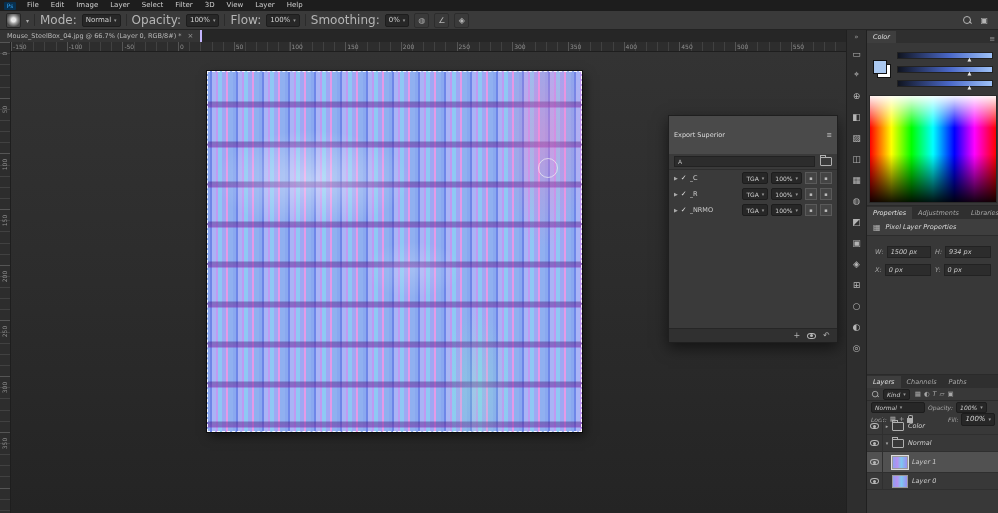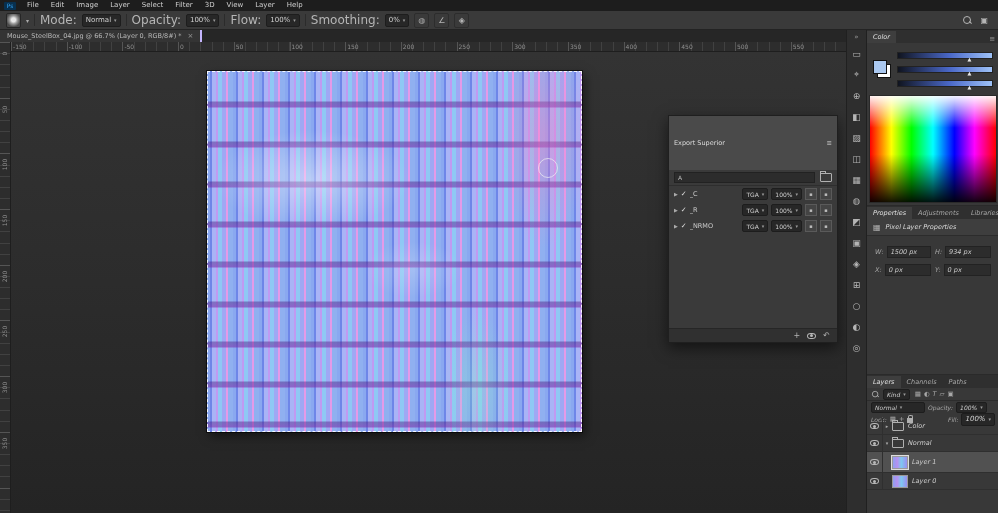--- a/index.html
+++ b/index.html
@@ -43,21 +43,21 @@
       radial-gradient(ellipse 60px 160px at 90% 18%,rgba(255,120,190,.40),transparent 70%),
       radial-gradient(ellipse 50px 110px at 72% 88%,rgba(130,255,190,.28),transparent 70%),
       radial-gradient(ellipse 70px 40px at 55% 55%,rgba(255,255,255,.18),transparent 70%),
       repeating-linear-gradient(180deg,rgba(0,0,0,0) 0 30px,rgba(70,20,120,.42) 31px,rgba(120,45,170,.58) 36px,rgba(0,0,0,0) 37px,rgba(0,0,0,0) 40px),
       repeating-linear-gradient(90deg,#8aa8f0 0 3px,#6e86e8 3px 5px,#a9b4f6 5px 9px,#c09af2 9px 11px,#8fc8f4 11px 15px,#9fa8f4 15px 19px,#e49ae8 19px 21px,#90b0f0 21px 26px);}
   .selection{position:absolute;inset:0;border:1px dashed rgba(255,255,255,.9);pointer-events:none;}
   .brush-cursor{position:absolute;left:538px;top:158px;width:18px;height:18px;border:1px solid rgba(245,245,245,.65);border-radius:50%;}
   .watermark{position:absolute;left:342px;top:247px;font-size:15px;letter-spacing:4px;color:rgba(45,105,220,.85);white-space:nowrap;}
   
   .float-panel{position:absolute;left:668px;top:115px;width:170px;height:228px;background:#3a3a3a;border:1px solid #1f1f1f;box-shadow:0 5px 14px rgba(0,0,0,.55);box-sizing:border-box;}
-  .fp-header{height:30px;background:#4a4a4a;display:flex;align-items:center;justify-content:space-between;padding:12px 5px;font-size:6.5px;color:#ddd;}
+  .fp-header{height:30px;background:#4a4a4a;display:flex;align-items:center;justify-content:space-between;padding:4px 5px;font-size:6.5px;color:#ddd;}
   .fp-sub{height:15px;display:flex;align-items:center;gap:5px;padding:0 5px;border-bottom:1px solid #2e2e2e;}
   .fp-path{flex:1;height:9px;background:#2c2c2c;border:1px solid #222;font-size:6px;color:#bbb;padding:0 3px;line-height:9px;}
   .icon-folder{width:10px;height:7px;border:1px solid #b0b0b0;border-radius:1px;position:relative;display:inline-block;}
   .icon-folder::before{content:"";position:absolute;top:-3px;left:-1px;width:4px;height:2px;border:1px solid #b0b0b0;border-bottom:none;}
   .fp-row{height:16px;display:flex;align-items:center;gap:3px;padding:0 5px;font-size:6.5px;color:#ccc;}
   .fp-row .caret{font-size:5px;color:#aaa;}
   .fp-row .check{font-size:7px;color:#ddd;}
   .fp-row .lab{flex:1;white-space:nowrap;overflow:hidden;}
   .fp-row .dd{height:10px;font-size:6px;}
   .sq-btn{width:10px;height:10px;border:1px solid #5a5a5a;background:#444;display:flex;align-items:center;justify-content:center;font-size:5px;color:#bbb;}

